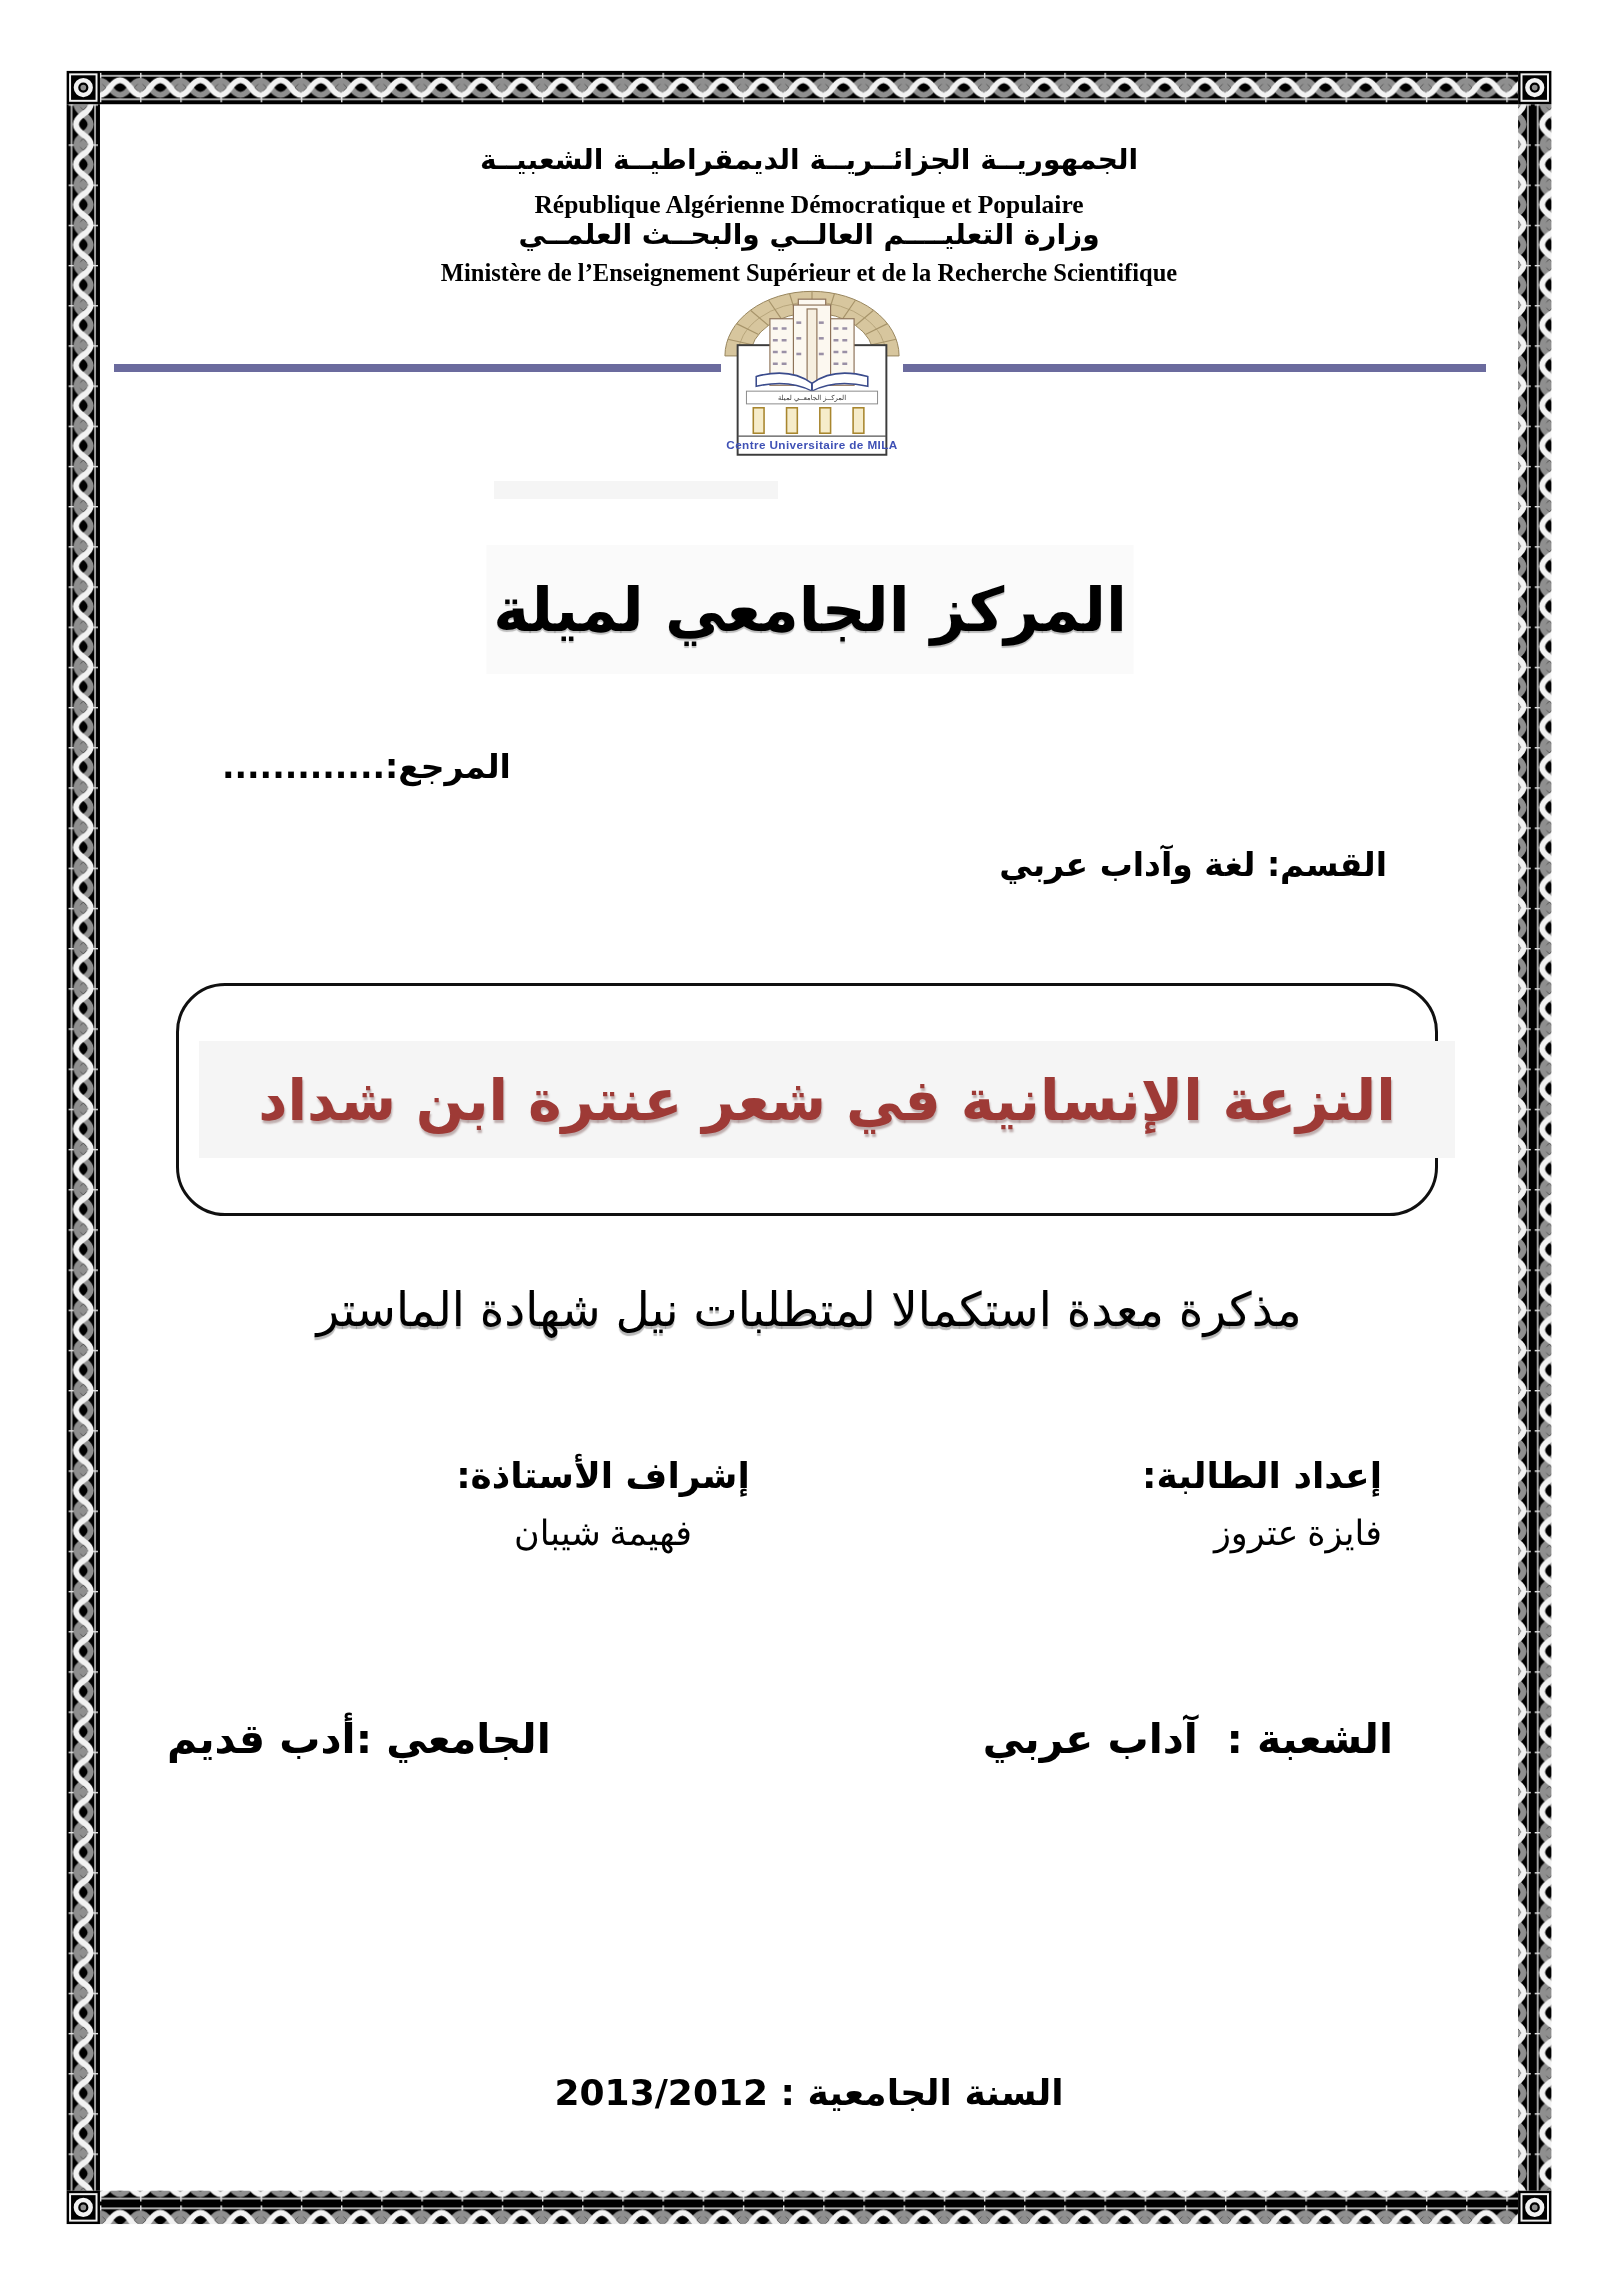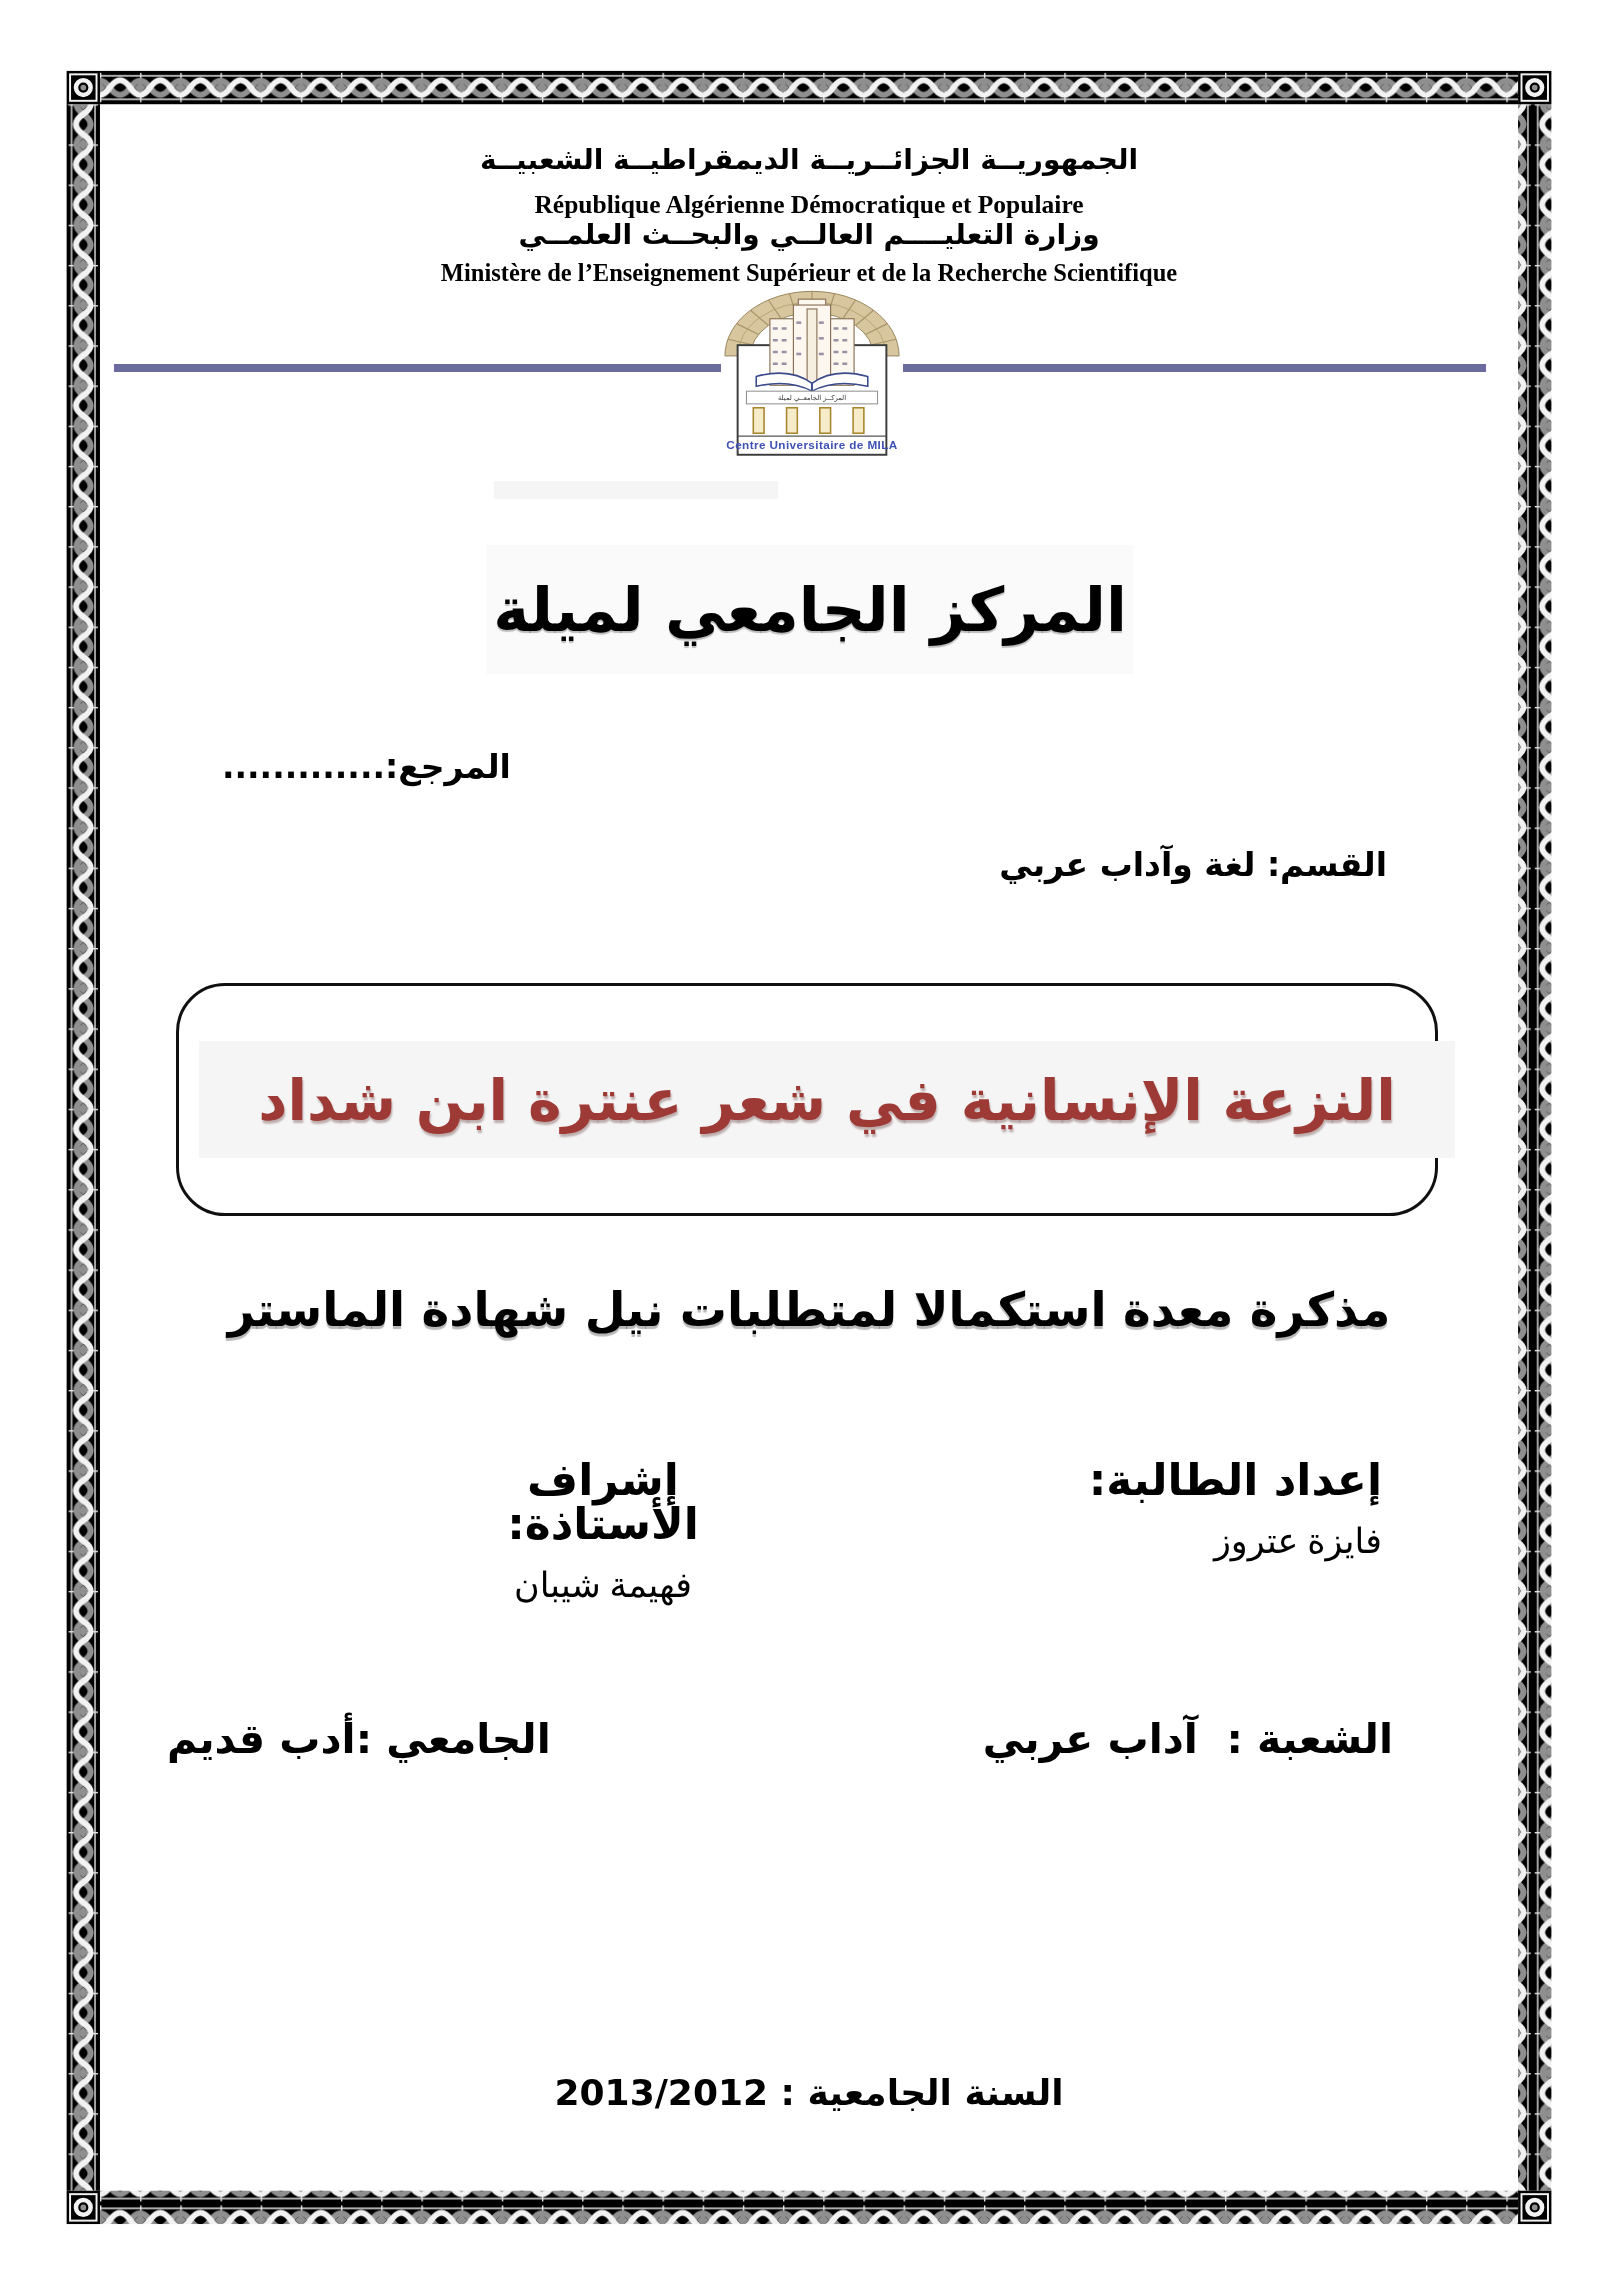--- a/index.html
+++ b/index.html
@@ -49,25 +49,25 @@
     border:3.9px solid #101010; border-radius:49px; box-sizing:border-box;
     display:flex; align-items:center; justify-content:center;
   }
   .thesis-title{
     display:inline-block; background:#f5f5f5; padding:25.5px 59px;
     font-size:57px; font-weight:bold; color:#9e3a36;
     text-shadow:1px 2.9px 2px rgba(90,40,40,.35);
     white-space:nowrap;
     margin-left:40px;
   }
-  .memoir{top:1282px; font-size:47px; font-weight:bold; color:#000;
+  .memoir{top:1282px; font-size:47px; font-weight:normal; color:#000;
           text-shadow:0 2.9px 1px rgba(0,0,0,.28); white-space:nowrap;}
 
   
-  .people-lbl{font-size:44px; font-weight:bold; color:#000; line-height:1;}
+  .people-lbl{font-size:36px; font-weight:bold; color:#000; line-height:1;}
   .people-nm{font-size:35px; font-weight:normal; color:#000; line-height:1; margin-top:21.6px;font-family:Liberation Serif, serif;}
   .student{right:238px; top:1458px; text-align:right;}
   .supervisor{left:446px; top:1458px; width:314px; text-align:center;}
 
   
   .branch{right:227px; top:1715px; font-size:41px; font-weight:bold;
           white-space:pre-wrap; color:#000;}
   .specialty{left:167px; top:1715px; font-size:41px; font-weight:bold; color:#000;}
 
   

